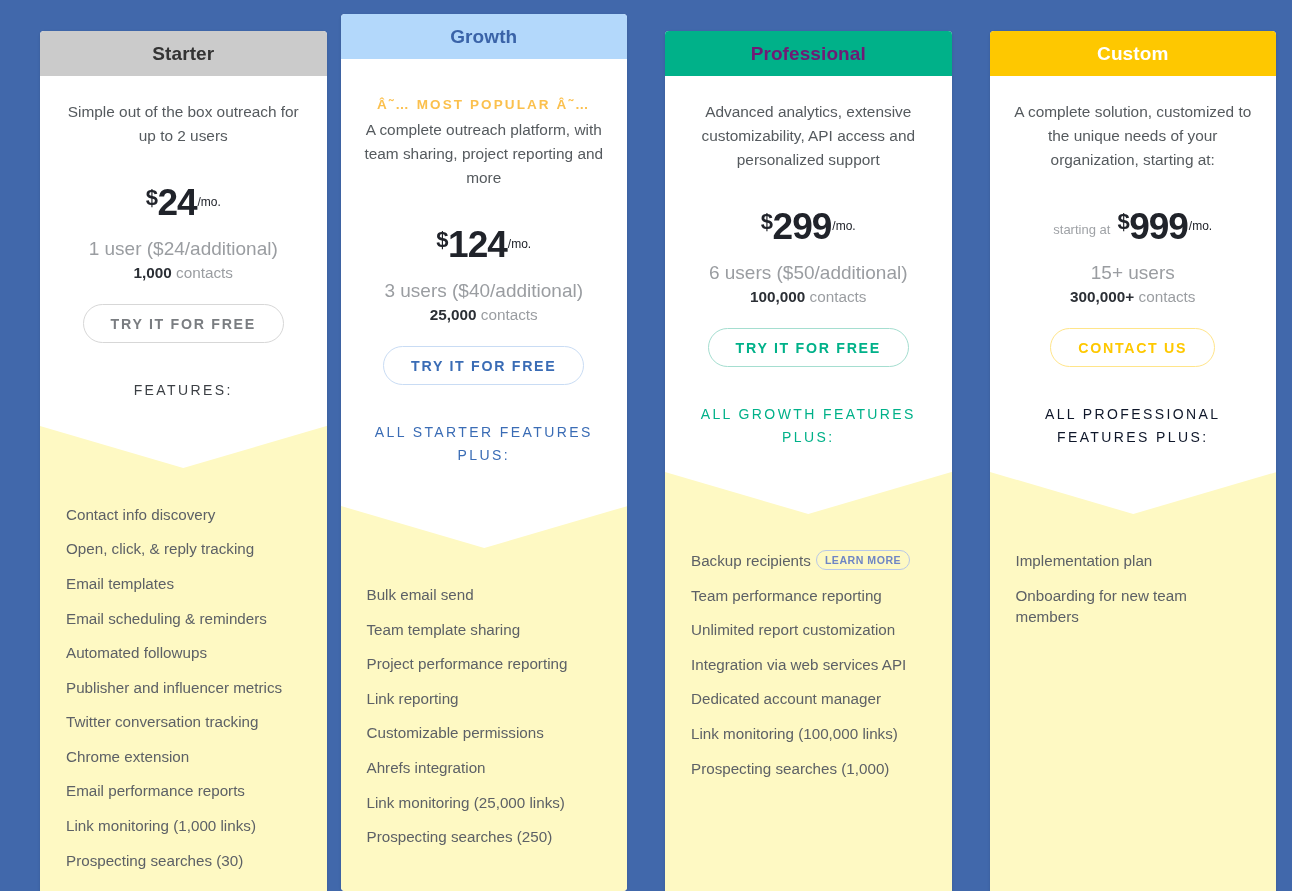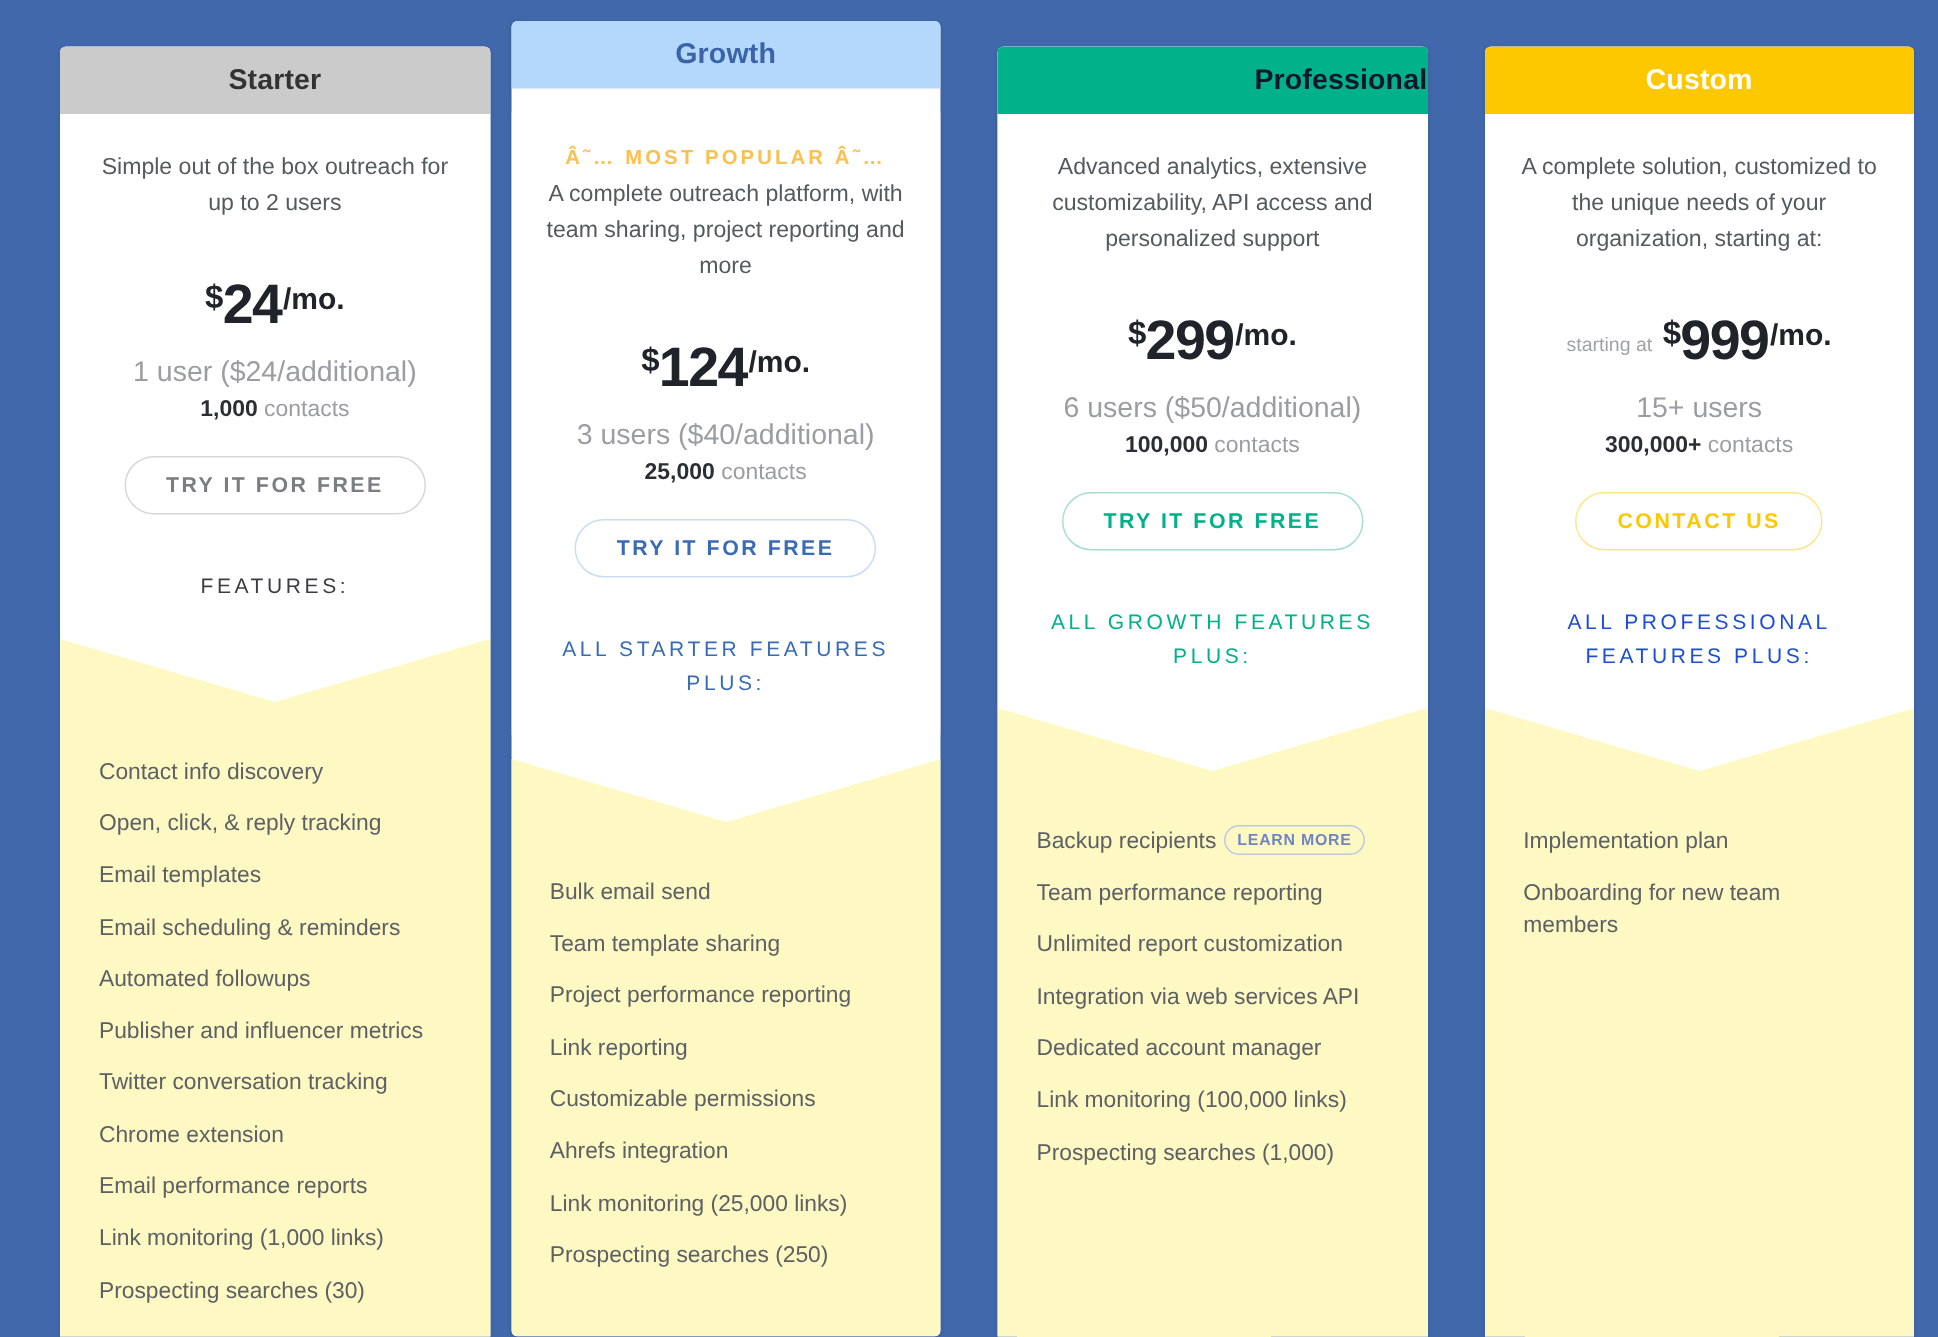--- a/index.html
+++ b/index.html
@@ -46,21 +46,21 @@
     height: 45px;
     display: flex;
     align-items: center;
     justify-content: center;
     font-size: 19px;
     font-weight: bold;
     letter-spacing: 0.1px;
   }
   .plan-card.starter       .plan-header { background: #cbcbcb; color: #333333; }
   .plan-card.growth        .plan-header { background: #b3d8fb; color: #3a63a8; }
-  .plan-card.professional  .plan-header { background: #00b189; color: #0f172a; justify-content: flex-end; }
+  .plan-card.professional  .plan-header { background: #00b189; color: #701a75; }
   .plan-card.custom        .plan-header { background: #fec800; color: #ffffff; }
 
   
   .plan-top {
     position: relative;
     background: #ffffff;
     padding: 0 18px;
     text-align: center;
     flex: 0 0 auto;
   }
@@ -110,22 +110,22 @@
     position: relative;
     top: -10px;
     letter-spacing: -0.5px;
   }
   .price-amount {
     font-size: 37px;
     font-weight: bold;
     letter-spacing: -1px;
   }
   .price-period {
-    font-size: 20px;
-    font-weight: bold;
+    font-size: 12px;
+    font-weight: normal;
     position: relative;
     top: -9px;
     margin-left: 1px;
   }
 
   .plan-users {
     margin-top: 11px;
     font-size: 19px;
     color: #9a9da1;
     line-height: 1.45;
@@ -160,21 +160,21 @@
     margin-top: 36px;
     font-size: 14px;
     font-weight: normal;
     letter-spacing: 2.4px;
     line-height: 1.6;
     padding-bottom: 24px;
   }
   .starter      .features-heading { color: #3b3f44; }
   .growth       .features-heading { color: #3a6cb5; }
   .professional .features-heading { color: #00b189; }
-  .custom       .features-heading { color: #1d4ed8; }
+  .custom       .features-heading { color: #0f172a; }
 
   
   .plan-features {
     position: relative;
     flex: 1 1 auto;
     background: #fef9c3;
     padding: 0 26px;
     min-height: 0;
   }
   .notch {

